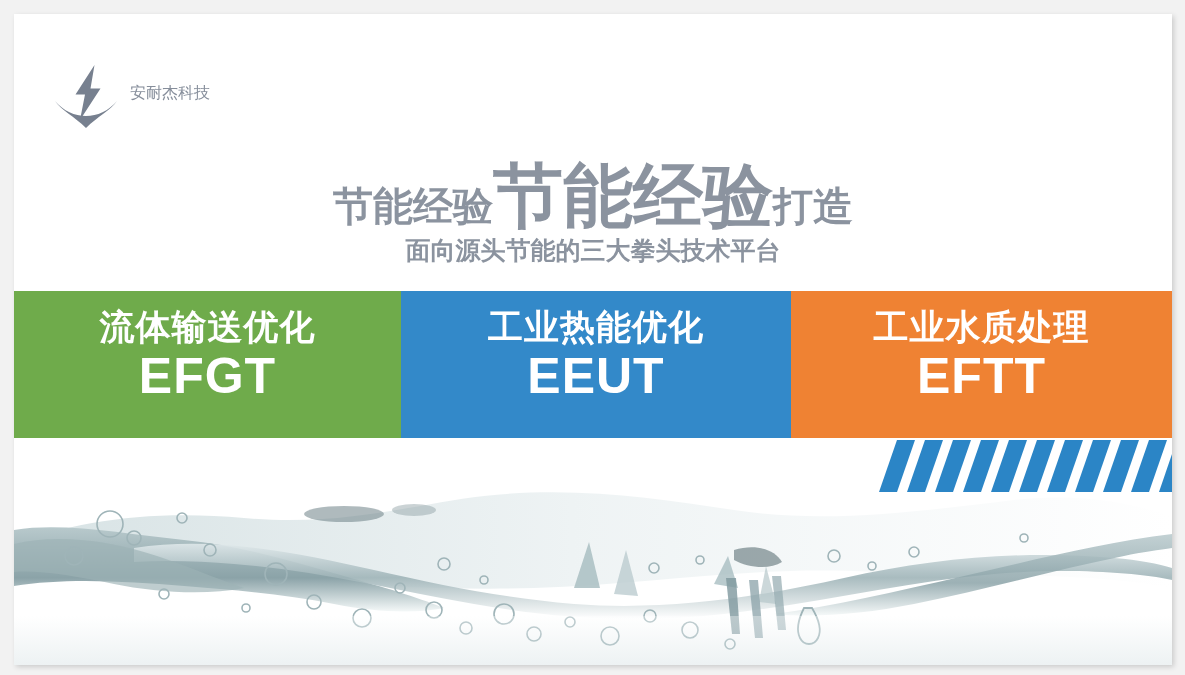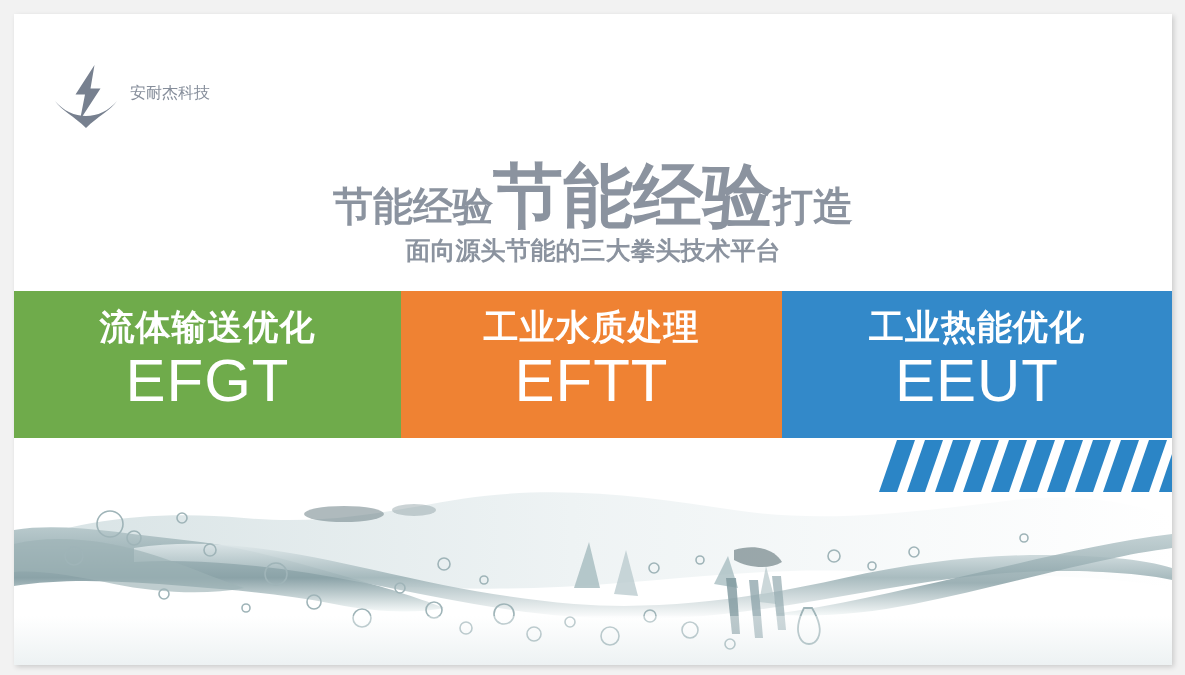--- a/index.html
+++ b/index.html
@@ -104,22 +104,22 @@
 
   .panel-title {
     font-size: 35px;
     font-weight: bold;
     letter-spacing: 1px;
     line-height: 1;
     margin-top: 18px;
     white-space: nowrap;
   }
   .panel-acronym {
-    font-size: 60px;
-    font-weight: normal;
+    font-size: 50px;
+    font-weight: bold;
     line-height: 1;
     margin-top: 7px;
     letter-spacing: 1px;
     white-space: nowrap;
   }
 
   
   #stripes {
     position: absolute;
     left: 851px;
@@ -159,28 +159,28 @@
       <span id="headline-line2">面向源头节能的三大拳头技术平台</span>
     </div>
 
     <div id="platform-row">
 
       <div class="platform-panel panel-green" style="background: rgb(111, 171, 75);">
         <div class="panel-title">流体输送优化</div>
         <div class="panel-acronym">EFGT</div>
       </div>
 
+      <div class="platform-panel panel-blue" style="background: rgb(51, 137, 201);">
+        <div class="panel-title">工业热能优化</div>
+        <div class="panel-acronym">EEUT</div>
+      </div>
+
       <div class="platform-panel panel-orange" style="background: rgb(239, 130, 51);">
         <div class="panel-title">工业水质处理</div>
         <div class="panel-acronym">EFTT</div>
-      </div>
-
-      <div class="platform-panel panel-blue" style="background: rgb(51, 137, 201);">
-        <div class="panel-title">工业热能优化</div>
-        <div class="panel-acronym">EEUT</div>
       </div>
 
     </div>
 
     <div id="water-area">
       <svg id="water-svg" width="1158" height="227" viewBox="0 0 1158 227">
         <defs>
           <linearGradient id="wgA" x1="0" y1="0" x2="0" y2="1">
             <stop offset="0%" stop-color="#dfe8ea"></stop>
             <stop offset="45%" stop-color="#9fb4b8"></stop>

